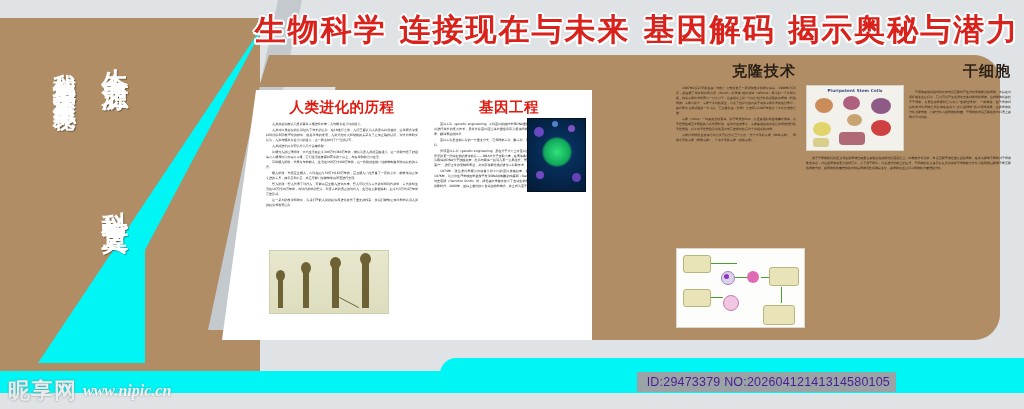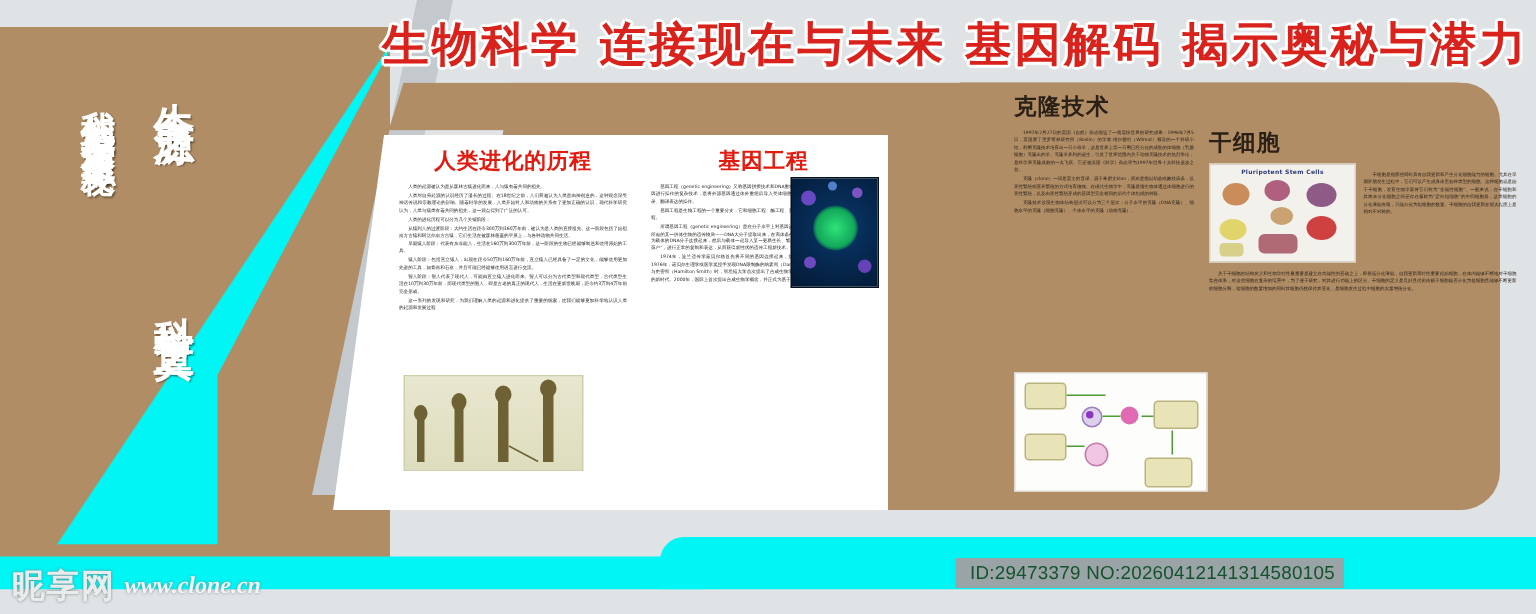--- a/index.html
+++ b/index.html
@@ -108,24 +108,24 @@
   
   .dna-img{
     position:absolute;right:-2px;top:20px;width:57px;height:72px;
     background:radial-gradient(circle at 55% 45%, #0a3a6b 0%, #062a52 45%, #041a35 100%);
     overflow:hidden;border:1px solid #02121f;
   }
 
   
   .rsec{position:absolute;}
   #rsec-clone{left:676px;top:62px;width:120px;}
-  #rsec-stem {left:806px;top:62px;width:205px;margin-top:24px;}
+  #rsec-stem {left:806px;top:62px;width:205px;}
   .rsec-title{
     font-size:15px;font-weight:bold;color:#2b2017;letter-spacing:1px;
-    text-align:left;
+    text-align:right;
   }
   .rsec-sub{
     font-size:7.5px;font-weight:bold;color:#3a2c1e;text-align:center;
     margin-top:3px;letter-spacing:.4px;
   }
   .rbody{
     font-size:3.0px;line-height:1.66;color:#2a2018;text-align:justify;
     text-indent:2em;margin-top:5px;
   }
   .rbody p{margin:0 0 1px 0;}
@@ -170,21 +170,21 @@
     text-shadow:0 0 2px rgba(120,120,120,.9);
     font-family:"DejaVu Sans","Liberation Sans",sans-serif;
   }
   .wm-url{
     font-size:16px;font-style:italic;color:#f2f4f5;font-weight:bold;
     text-shadow:0 0 2px rgba(120,120,120,.8);
     font-family:"Liberation Serif",serif;
   }
   .id-strip{
     position:absolute;right:0;top:372px;height:20px;
-    background:#9aa3a6;color:#14532d;font-size:12.5px;
+    background:#9aa3a6;color:#4c1d95;font-size:12.5px;
     display:flex;align-items:center;padding:0 6px 0 10px;letter-spacing:.2px;
     z-index:30;font-family:"Liberation Sans",sans-serif;
   }
 </style>
 </head>
 <body>
 
 <div id="stage">
 
   <div class="brown-left"></div>
@@ -298,17 +298,17 @@
       <p>关于干细胞的结构意义和生物学特性最重要是建立在功能性的基础之上，即根据分化潜能，自我更新等特性重要起始细胞，在体内能够不断地对干细胞集合体系，对这些细胞在复杂的情景中，为了便于研究，对其进行功能上的区分。干细胞的定义是良好且优劣依赖于细胞能否分化为祖细胞且能够不断更新的细胞分裂，祖细胞的数量增加的同时其细胞仍然保持其变化，是细胞发生过程中细胞的大量增殖分化。</p>
     </div>
   </div>
 
   <div class="cyan-band-low"></div>
   <div class="cyan-band-high"></div>
   <div class="bottom-grey"></div>
 
   <div class="wm-left">
     <span class="wm-cn">昵享网</span>
-    <span class="wm-url">www.clone.cn</span>
+    <span class="wm-url">www.nipic.cn</span>
   </div>
   <div class="id-strip">ID:29473379 NO:20260412141314580105</div>
 
 </div>
 
 </body></html>

